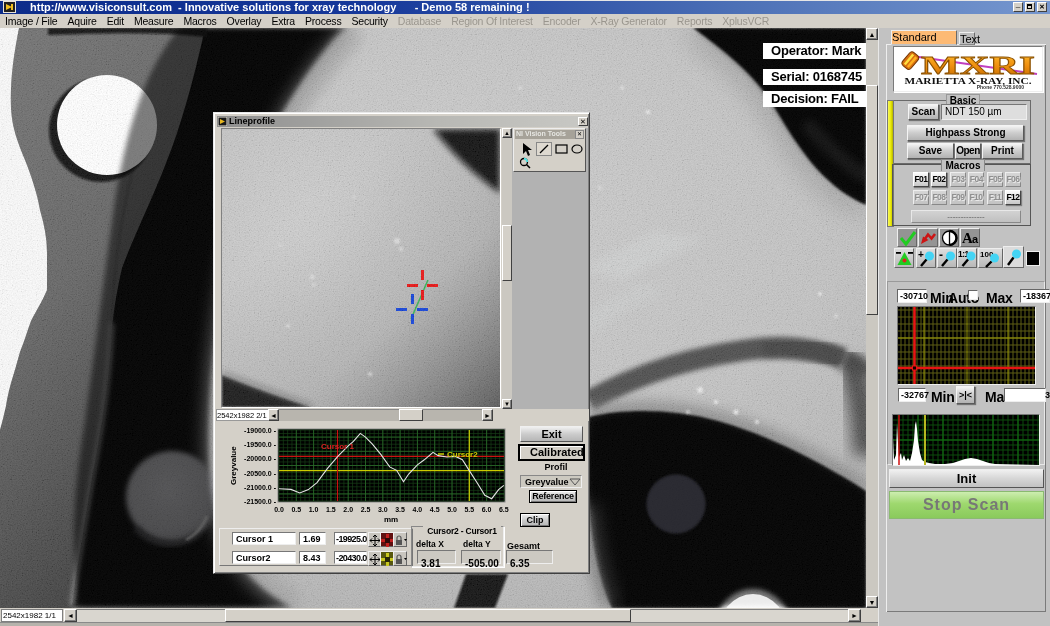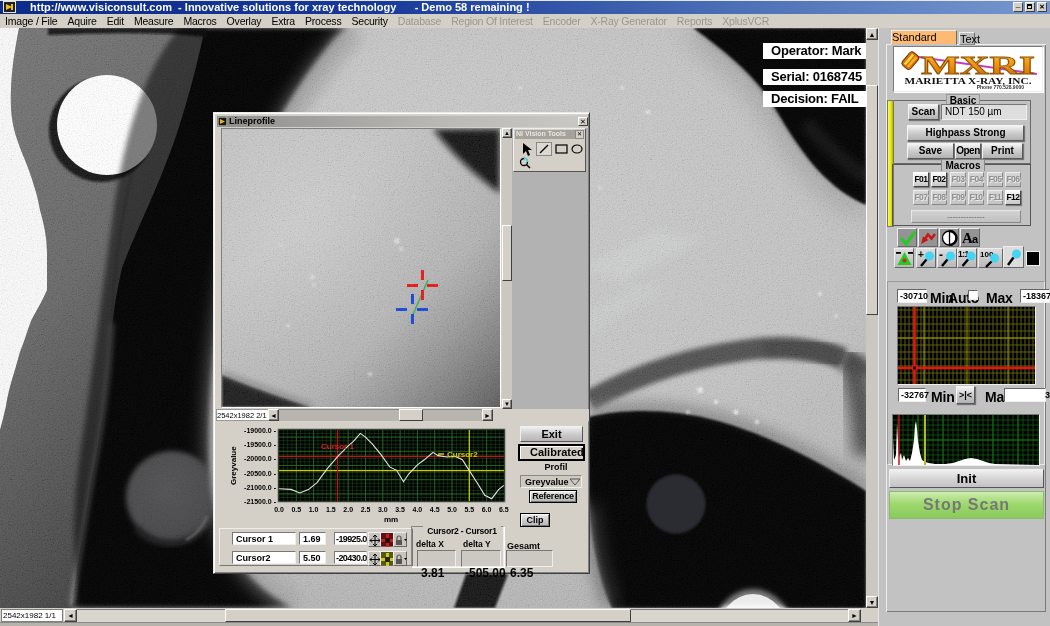--- a/index.html
+++ b/index.html
@@ -25,21 +25,21 @@
 .fbtn { width:16px; height:15px; background:linear-gradient(#d6d6d6,#c2c2c2); border:1px solid; border-color:#eee #888 #888 #eee; font-size:8.5px; font-weight:bold; color:#909090; text-align:center; line-height:13px; letter-spacing:-0.5px; text-shadow:1px 1px 0 #e8e8e8; }
 .fon { color:#000; background:linear-gradient(#fafafa,#dcdcdc 60%,#c8c8c8); border-color:#fff #444 #444 #fff; box-shadow:1px 1px 1px rgba(0,0,0,0.35); text-shadow:none; }
 .ibtn { width:20px; height:19px; background:linear-gradient(#ddd,#b8b8b8); border:1px solid; border-color:#eee #666 #666 #eee; }
 .idark { background:#949494; }
 .nfield { height:14px; background:#fff; border:1px solid; border-color:#666 #eee #eee #666; font-size:9px; font-weight:bold; padding:1px 0 0 2px;text-align:right; }
 .nlab { font-size:14px; font-weight:bold; white-space:pre; letter-spacing:-0.2px; }
 
 .wbtn { background:linear-gradient(#f0f0f0,#ccc 50%,#b6b6b6); border:1px solid; border-color:#f0f0f0 #555 #555 #f0f0f0; font-weight:bold; text-align:center; color:#000; }
 .cfield { height:13px; background:#fff; border:1px solid; border-color:#777 #eee #eee #777; font-size:9px; font-weight:bold; padding:1px 0 0 3px; }
 .cico { width:14px; height:15px; background:#c8c5be; border:1px solid; border-color:#eee #666 #666 #eee; }
-.dfield { height:14px; background:#ccc9c2; border:1px solid; border-color:#777 #eee #eee #777; font-size:12px; font-weight:bold; padding:15px 0 0 3px; }
+.dfield { height:14px; background:#ccc9c2; border:1px solid; border-color:#777 #eee #eee #777; font-size:10px; font-weight:bold; padding:7px 0 0 3px; }
 </style></head>
 <body>
 <div id="app">
 
   <div id="sceneholder" class="abs" style="left:0;top:28px;width:866px;height:580px;background:#c2c2c2;">
   <svg width="866" height="580" viewBox="0 0 866 580">
     <defs>
       <radialGradient id="bgrad" cx="0.52" cy="0.3" r="0.75">
         <stop offset="0" stop-color="#cbcbcb"></stop>
             <stop offset="0.6" stop-color="#c2c2c2"></stop>
@@ -349,21 +349,21 @@
           <rect x="0" y="5" width="12" height="3" fill="#c02020"></rect>
           <rect x="5" y="0" width="3" height="13" fill="#c02020"></rect>
           <rect x="4" y="4" width="5" height="5" fill="#300808"></rect>
         </svg></div>
     <div class="abs cico" style="left:179px;top:419px;"><svg width="14" height="13">
           <rect x="2" y="6" width="6" height="5" fill="#555"></rect>
           <path d="M3,6 V4 a2,2 0 0 1 4,0 V6" fill="none" stroke="#555" stroke-width="1.2"></path>
           <path d="M10,5 l3,0 l-1.5,2 Z" fill="#000"></path>
         </svg></div>
     <div class="abs cfield" style="left:18px;top:438px;width:64px;">Cursor2</div>
-    <div class="abs cfield" style="left:85px;top:438px;width:27px;">5.50</div>
+    <div class="abs cfield" style="left:85px;top:438px;width:27px;">8.43</div>
     <div class="abs cfield" style="left:120px;top:438px;width:33px;padding-left:1px;letter-spacing:-0.6px;">-20430.0</div>
     <div class="abs cico" style="left:154px;top:438px;"><svg width="12" height="13">
           <path d="M6,1 L6,12 M1,6.5 L11,6.5 M6,1 L4,3 M6,1 L8,3 M6,12 L4,10 M6,12 L8,10 M1,6.5 L3,4.5 M1,6.5 L3,8.5 M11,6.5 L9,4.5 M11,6.5 L9,8.5" stroke="#000" stroke-width="1"></path>
         </svg></div>
     <div class="abs cico" style="left:166px;top:438px;background:#585810;"><svg width="12" height="13">
           <rect x="0" y="5" width="12" height="3" fill="#c8c820"></rect>
           <rect x="5" y="0" width="3" height="13" fill="#c8c820"></rect>
           <rect x="4" y="4" width="5" height="5" fill="#282808"></rect>
         </svg></div>
     <div class="abs cico" style="left:179px;top:438px;"><svg width="14" height="13">

